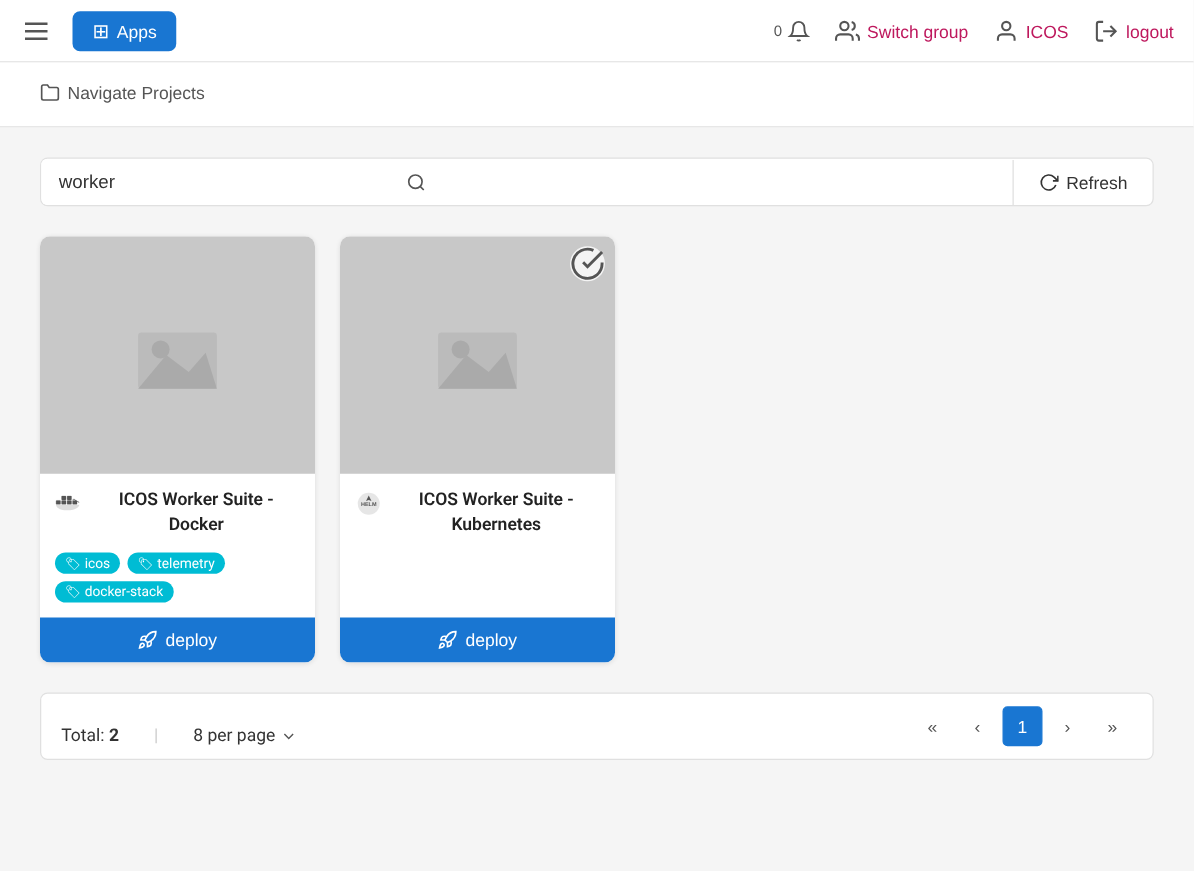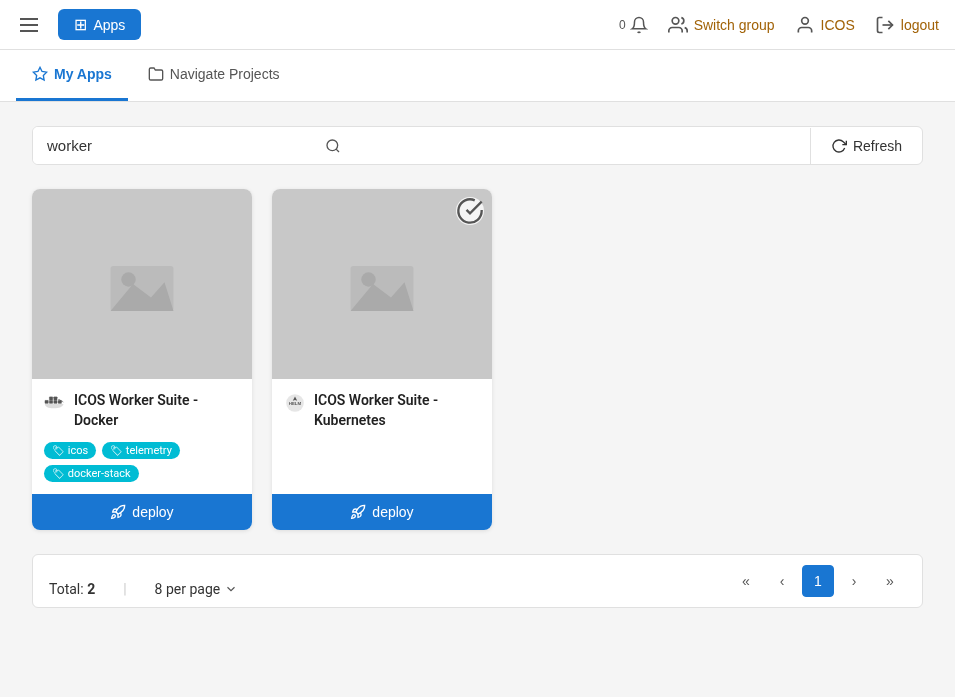--- a/index.html
+++ b/index.html
@@ -67,21 +67,21 @@
       font-size: 12px;
       color: #555;
     }
     .switch-group-btn, .icos-btn, .logout-btn {
       background: none;
       border: none;
       cursor: pointer;
       display: flex;
       align-items: center;
       gap: 6px;
-      color: #a16207;
+      color: #be185d;
       font-size: 14px;
       font-weight: 500;
     }
 
     
     .tabs-bar {
       background: #fff;
       border-bottom: 1px solid #e0e0e0;
       display: flex;
       align-items: center;
@@ -210,20 +210,21 @@
     }
     .card-title {
       display: flex;
       align-items: flex-start;
       gap: 8px;
       font-size: 14px;
       font-weight: 600;
       color: #222;
       margin-bottom: 12px;
       line-height: 1.4;
+      text-align: center;
     }
     .card-title-icon {
       width: 22px;
       height: 22px;
       flex-shrink: 0;
       margin-top: 1px;
     }
     .card-tags {
       display: flex;
       flex-wrap: wrap;
@@ -348,26 +349,20 @@
         <path d="M9 21H5a2 2 0 0 1-2-2V5a2 2 0 0 1 2-2h4"></path>
         <polyline points="16 17 21 12 16 7"></polyline>
         <line x1="21" y1="12" x2="9" y2="12"></line>
       </svg>
       <span>logout</span>
     </button>
   </div>
 </header>
 
 <nav class="tabs-bar">
-  <button class="tab active">
-    <svg width="16" height="16" viewBox="0 0 24 24" fill="none" stroke="#1976d2" stroke-width="2">
-      <polygon points="12 2 15.09 8.26 22 9.27 17 14.14 18.18 21.02 12 17.77 5.82 21.02 7 14.14 2 9.27 8.91 8.26 12 2"></polygon>
-    </svg>
-    <span>My Apps</span>
-  </button>
   <button class="tab">
     <svg width="16" height="16" viewBox="0 0 24 24" fill="none" stroke="currentColor" stroke-width="2">
       <path d="M22 19a2 2 0 0 1-2 2H4a2 2 0 0 1-2-2V5a2 2 0 0 1 2-2h5l2 3h9a2 2 0 0 1 2 2z"></path>
     </svg>
     <span>Navigate Projects</span>
   </button>
 </nav>
 
 <main class="main">
 

